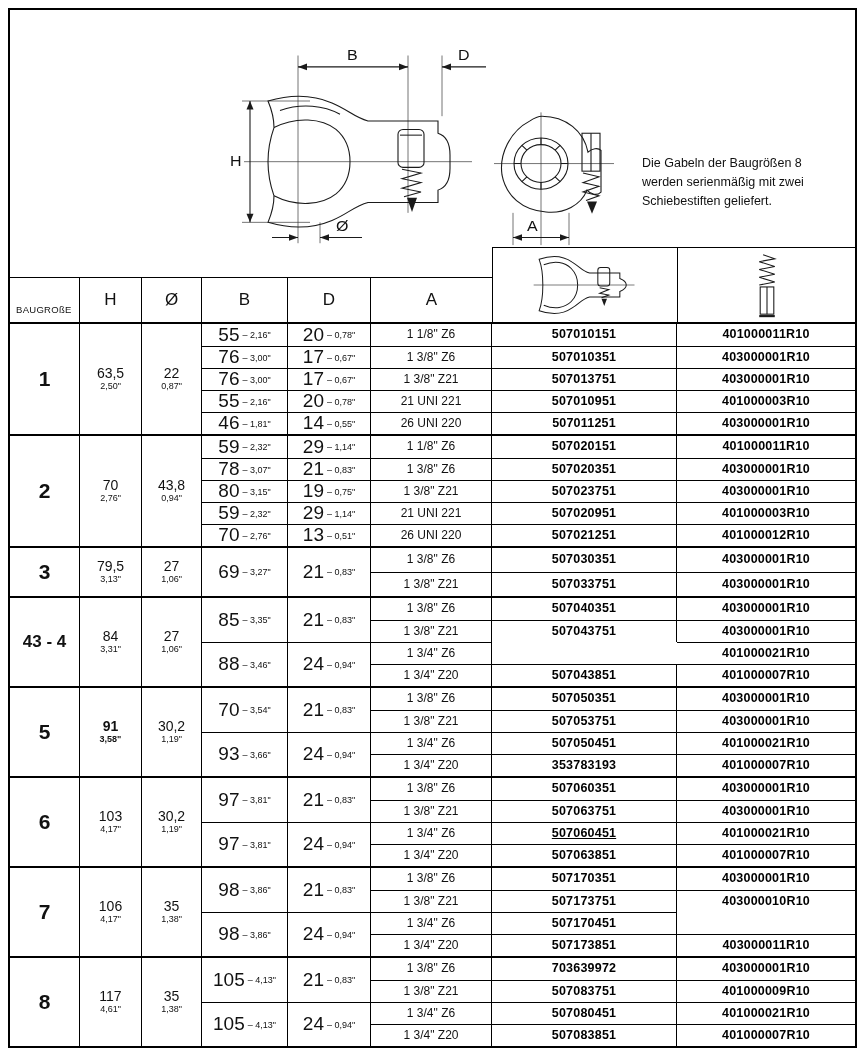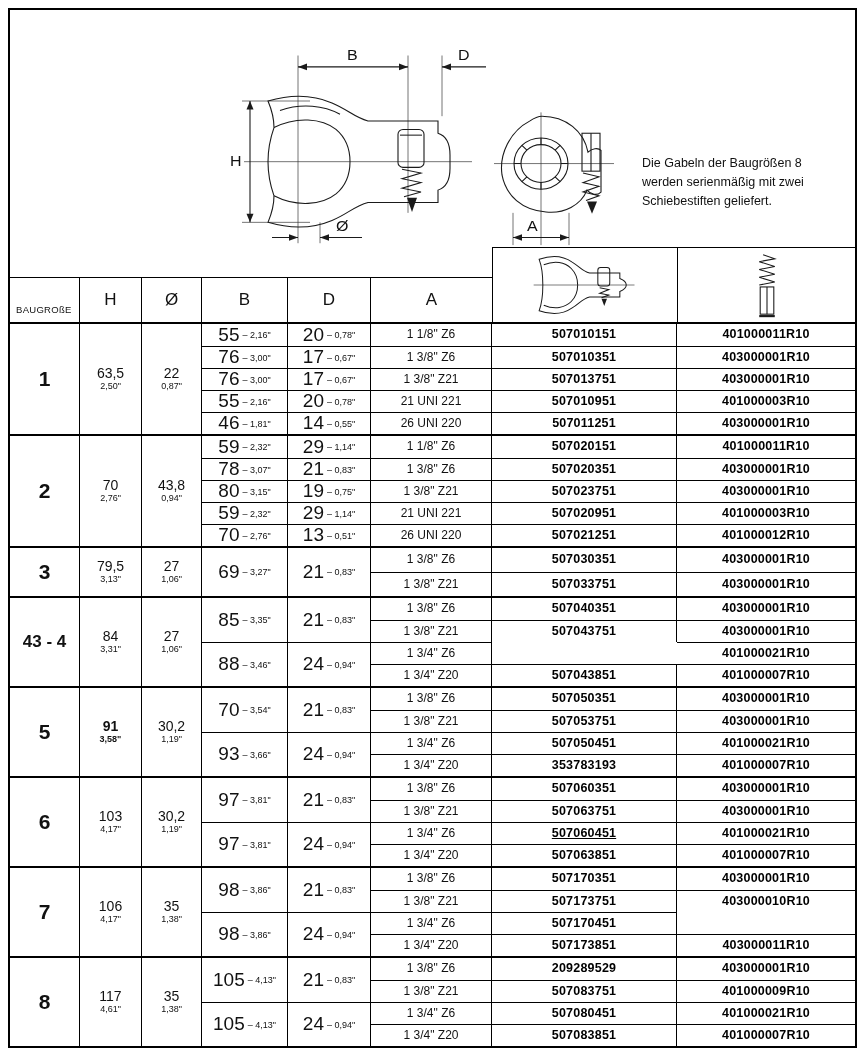--- a/index.html
+++ b/index.html
@@ -483,21 +483,21 @@
         </div>
         <div class="cell c4" style="grid-area: 1 / 4 / span 2;">
           <span class="mm">105</span>
           <span class="sub">– 4,13"</span>
         </div>
         <div class="cell c5" style="grid-area: 1 / 5 / span 2;">
           <span class="mm">21</span>
           <span class="sub">– 0,83"</span>
         </div>
         <div class="cell c6 acell" style="grid-area: 1 / 6 / span 1;">1 3/8" Z6</div>
-        <div class="cell c7 pn" style="grid-area: 1 / 7 / span 1;">209289529</div>
+        <div class="cell c7 pn" style="grid-area: 1 / 7 / span 1;">703639972</div>
         <div class="cell c8 pn" style="grid-area: 1 / 8 / span 1;">403000001R10</div>
         <div class="cell c6 acell bt" style="grid-area: 2 / 6 / span 1;">1 3/8" Z21</div>
         <div class="cell c7 pn bt" style="grid-area: 2 / 7 / span 1;">507083751</div>
         <div class="cell c8 pn bt" style="grid-area: 2 / 8 / span 1;">401000009R10</div>
         <div class="cell c4 bt" style="grid-area: 3 / 4 / span 2;">
           <span class="mm">105</span>
           <span class="sub">– 4,13"</span>
         </div>
         <div class="cell c5 bt" style="grid-area: 3 / 5 / span 2;">
           <span class="mm">24</span>

